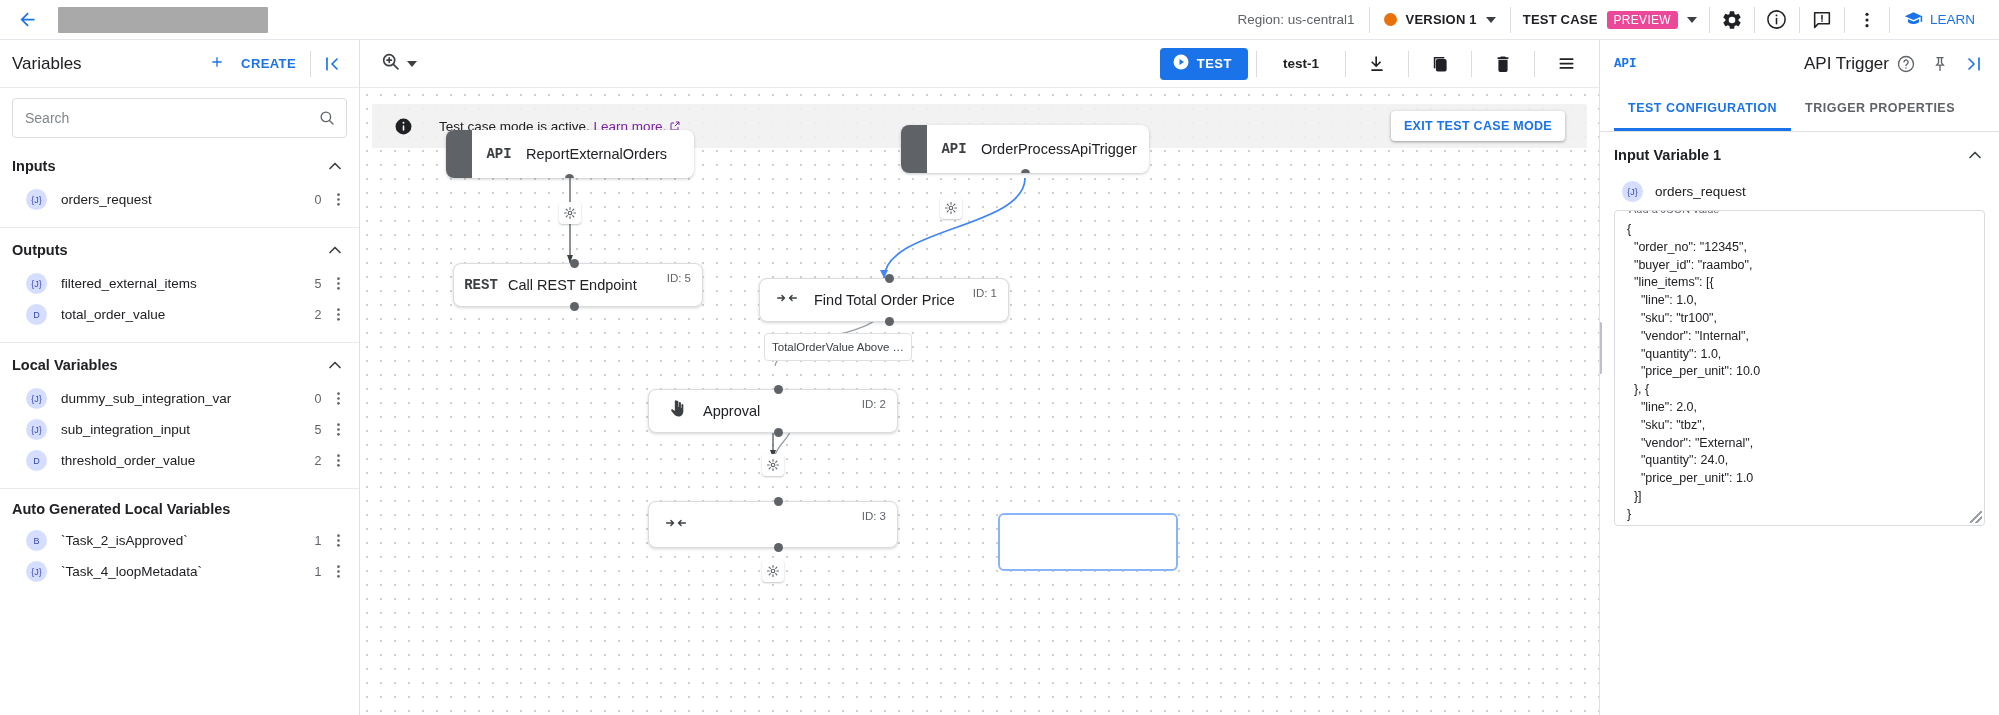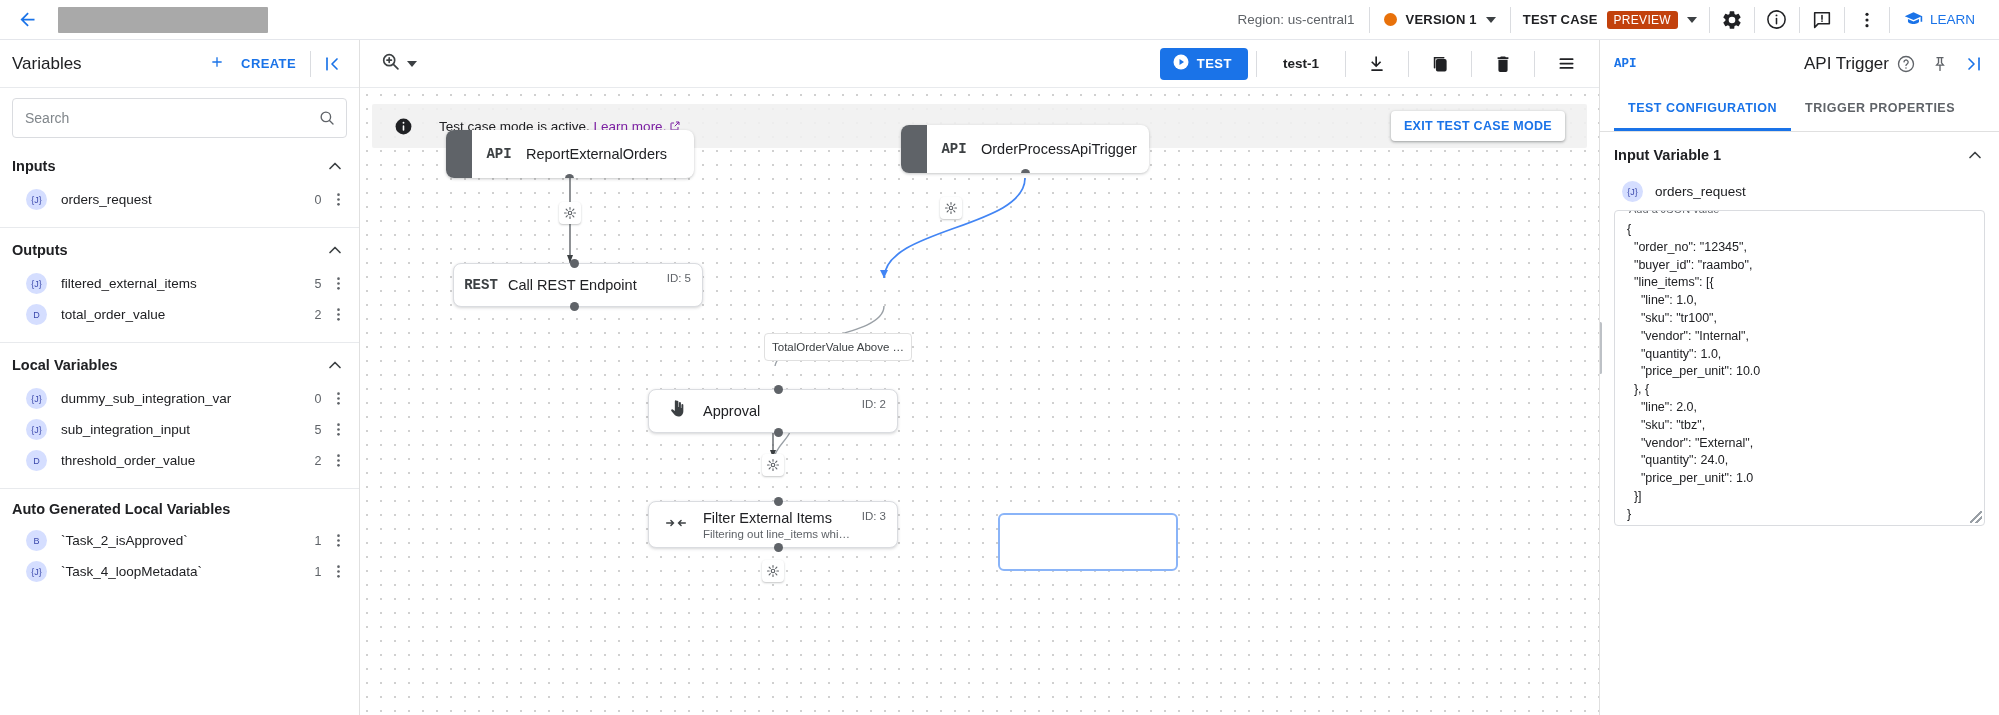--- a/index.html
+++ b/index.html
@@ -28,21 +28,21 @@
   .tb-div { width: 1px; height: 26px; background: #dadce0; }
   .version-group {
     display: flex; align-items: center; gap: 9px; padding: 0 14px; cursor: pointer;
   }
   .version-dot { width: 13px; height: 13px; border-radius: 50%; background: #e8710a; flex: 0 0 13px; }
   .version-label { font-size: 13px; font-weight: bold; color: #202124; letter-spacing: .2px; white-space: nowrap; }
   .caret { width: 0; height: 0; border-left: 5px solid transparent; border-right: 5px solid transparent; border-top: 6px solid #3c4043; }
   .testcase-group { display: flex; align-items: center; gap: 9px; padding: 0 12px; cursor: pointer; }
   .testcase-label { font-size: 13px; font-weight: bold; color: #202124; letter-spacing: .2px; white-space: nowrap; }
   .preview-chip {
-    background: #c2410c; color: #fff; font-size: 12px; padding: 2px 7px; border-radius: 3px;
+    background: #ec4899; color: #fff; font-size: 12px; padding: 2px 7px; border-radius: 3px;
     letter-spacing: .3px; white-space: nowrap;
   }
   .icon-btn {
     width: 44px; height: 40px; display: flex; align-items: center; justify-content: center;
     cursor: pointer; color: #202124; flex: 0 0 44px;
   }
   .learn-btn {
     display: flex; align-items: center; gap: 7px; padding: 0 14px 0 14px; color: #1a73e8;
     font-size: 13.5px; cursor: pointer; white-space: nowrap;
   }
@@ -570,20 +570,34 @@
         <div class="node" style="left:93px; top:175px; width:250px; height:44px;">
           <div class="node-icon">REST</div>
           <div class="node-body">
             <div class="node-title">Call REST Endpoint</div>
           </div>
           <div class="node-id">ID: 5</div>
           <div class="dot" style="left:116px; top:-5px;"></div>
           <div class="dot" style="left:116px; bottom:-5px;"></div>
         </div>
 
+        <div class="node" style="left:399px; top:190px; width:250px; height:44px;">
+          <div class="node-icon">
+            <svg width="22" height="16" viewBox="0 0 26 16" fill="none" stroke="#3c4043" stroke-width="1.7" stroke-linecap="round">
+                <path d="M2 8h8M7 5l3 3-3 3"></path>
+                <path d="M24 8h-8M19 5l-3 3 3 3"></path>
+              </svg>
+          </div>
+          <div class="node-body">
+            <div class="node-title">Find Total Order Price</div>
+          </div>
+          <div class="node-id">ID: 1</div>
+          <div class="dot" style="left:125px; top:-5px;"></div>
+          <div class="dot" style="left:125px; bottom:-5px;"></div>
+        </div>
 
         <div class="edge-label" style="left:404px; top:245px;">TotalOrderValue Above …</div>
 
         <div class="node" style="left:288px; top:301px; width:250px; height:44px;">
           <div class="node-icon">
             <svg width="20" height="20" viewBox="0 0 24 24" fill="#3c4043">
                 <path d="M12.5 3.4a1.2 1.2 0 012.4 0v6.3h.6V4.8a1.2 1.2 0 012.4 0v5.9h.6V6.9a1.2 1.2 0 012.3 0v7.7c0 3.6-2.4 6.4-5.9 6.4-2.5 0-3.8-.9-5.2-2.6l-3.3-4.1a1.3 1.3 0 011.8-1.8l2.4 2V2.6a1.2 1.2 0 012.4 0v.8h-.5z"></path>
               </svg>
           </div>
           <div class="node-body">
@@ -600,24 +614,20 @@
               <path d="M12 2.6v2.8M12 18.6v2.8M21.4 12h-2.8M5.4 12H2.6M18.6 5.4l-2 2M7.4 16.6l-2 2M18.6 18.6l-2-2M7.4 7.4l-2-2" stroke-linecap="round"></path>
             </svg>
         </div>
 
         <div class="node" style="left:288px; top:413px; width:250px; height:47px;">
           <div class="node-icon">
             <svg width="22" height="16" viewBox="0 0 26 16" fill="none" stroke="#3c4043" stroke-width="1.7" stroke-linecap="round">
                 <path d="M2 8h8M7 5l3 3-3 3"></path>
                 <path d="M24 8h-8M19 5l-3 3 3 3"></path>
               </svg>
-          </div>
-          <div class="node-body">
-            <div class="node-title">Filter External Items</div>
-            <div class="node-sub">Filtering out line_items whi…</div>
           </div>
           <div class="node-id">ID: 3</div>
           <div class="dot" style="left:125px; top:-5px;"></div>
           <div class="dot" style="left:125px; bottom:-5px;"></div>
         </div>
 
         <div class="gear-chip" style="left:402px; top:472px;">
           <svg width="14" height="14" viewBox="0 0 24 24" fill="none" stroke="currentColor" stroke-width="2">
               <circle cx="12" cy="12" r="3"></circle>
               <path d="M12 2.6v2.8M12 18.6v2.8M21.4 12h-2.8M5.4 12H2.6M18.6 5.4l-2 2M7.4 16.6l-2 2M18.6 18.6l-2-2M7.4 7.4l-2-2" stroke-linecap="round"></path>

